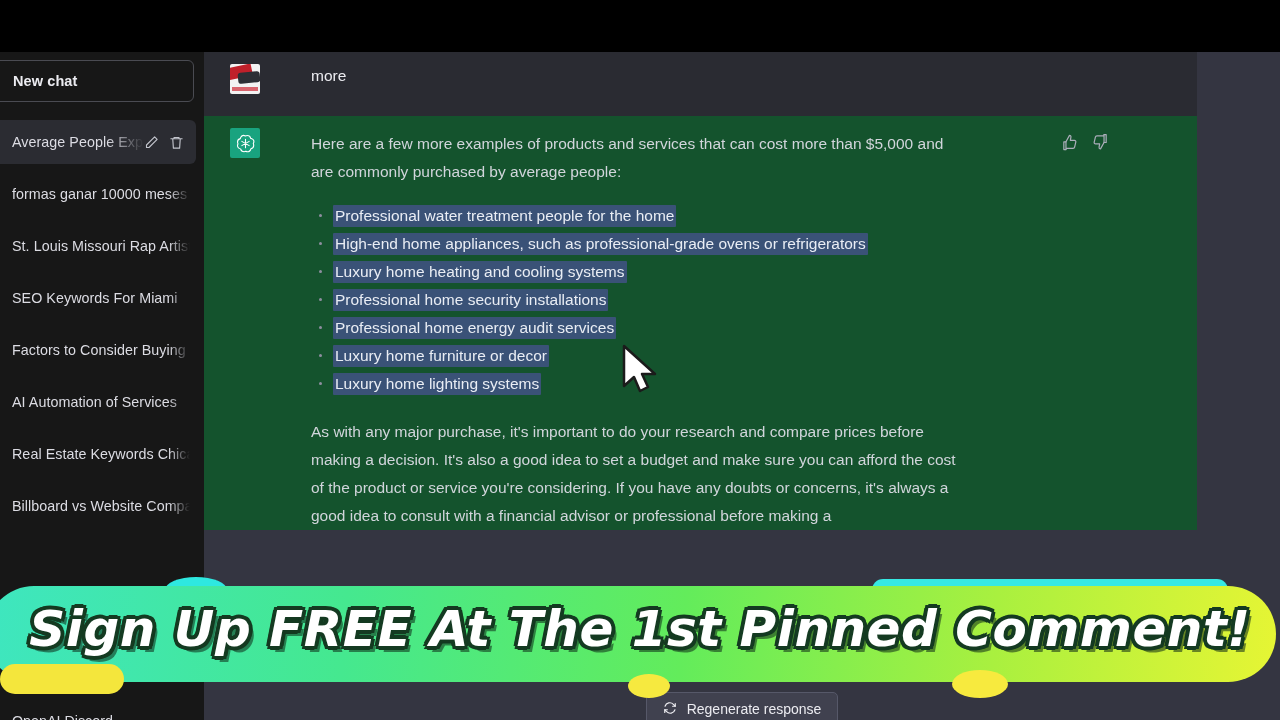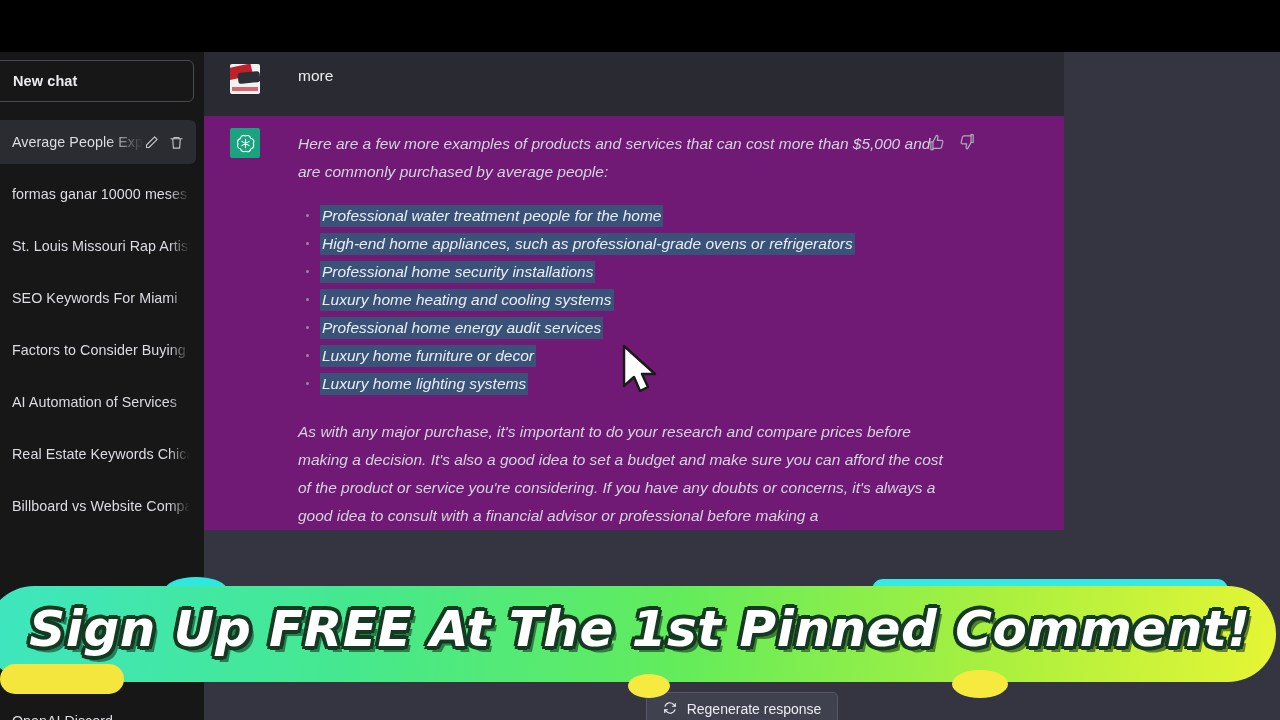--- a/index.html
+++ b/index.html
@@ -46,23 +46,23 @@
 
   .sidebar-bottom {
     position:absolute; left:-16px; top:648px; width:212px; height:42px;
     display:flex; align-items:center; padding-left:28px;
     color:#dcdce3; font-size:14.3px; white-space:nowrap;
   }
 
   
   .main { position:absolute; left:204px; top:0; width:1076px; height:694px; background:#343541; }
 
-  .msg { position:relative; width:860px; display:flex; }
+  .msg { position:relative; width:993px; display:flex;gap:13px; }
   .msg.user { background:#2a2b32; height:64px; }
-  .msg.assistant { background:#701a75;font-style:italic; }
+  .msg.assistant { background:#14532d; }
 
   .avatar-col { width:56px; min-width:56px; display:flex; justify-content:flex-end; padding-top:12px; }
   .avatar {
     width:30px; height:30px; border-radius:2px; position:relative; overflow:hidden;
   }
   .avatar.user { background:#f2f2f2; }
   .avatar.user .ph-red {
     position:absolute; left:-4px; top:2px; width:26px; height:12px;
     background:#c0202a; transform:rotate(-12deg);
   }
@@ -227,22 +227,22 @@
           </div>
         </div>
 
         <div class="msg-body assistant-text">
 
           <p class="para-intro">Here are a few more examples of products and services that can cost more than $5,000 and are commonly purchased by average people:</p>
 
           <ul class="bullets">
             <li><span class="sel">Professional water treatment people for the home</span></li>
             <li><span class="sel">High-end home appliances, such as professional-grade ovens or refrigerators</span></li>
+            <li><span class="sel">Luxury home heating and cooling systems</span></li>
             <li><span class="sel">Professional home security installations</span></li>
-            <li><span class="sel">Luxury home heating and cooling systems</span></li>
             <li><span class="sel">Professional home energy audit services</span></li>
             <li><span class="sel">Luxury home furniture or decor</span></li>
             <li><span class="sel">Luxury home lighting systems</span></li>
           </ul>
 
           <p class="para-outro">As with any major purchase, it's important to do your research and compare prices before making a decision. It's also a good idea to set a budget and make sure you can afford the cost of the product or service you're considering. If you have any doubts or concerns, it's always a good idea to consult with a financial advisor or professional before making a</p>
         </div>
 
         <div class="actions">
           <span>

